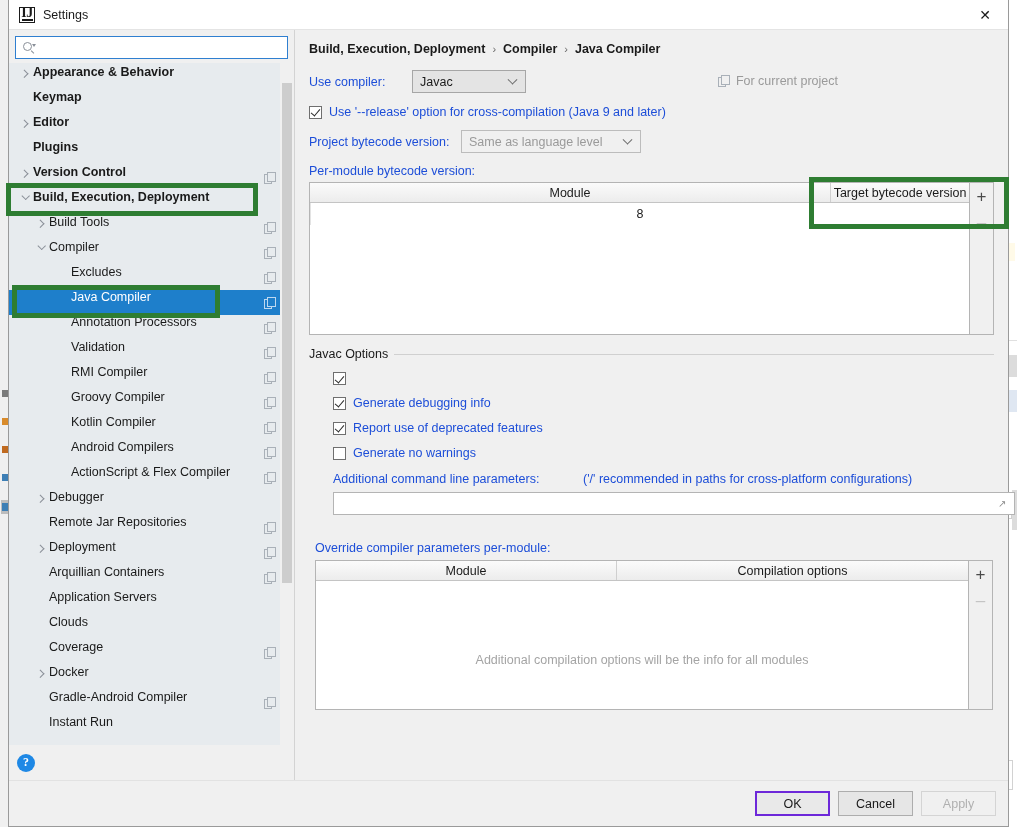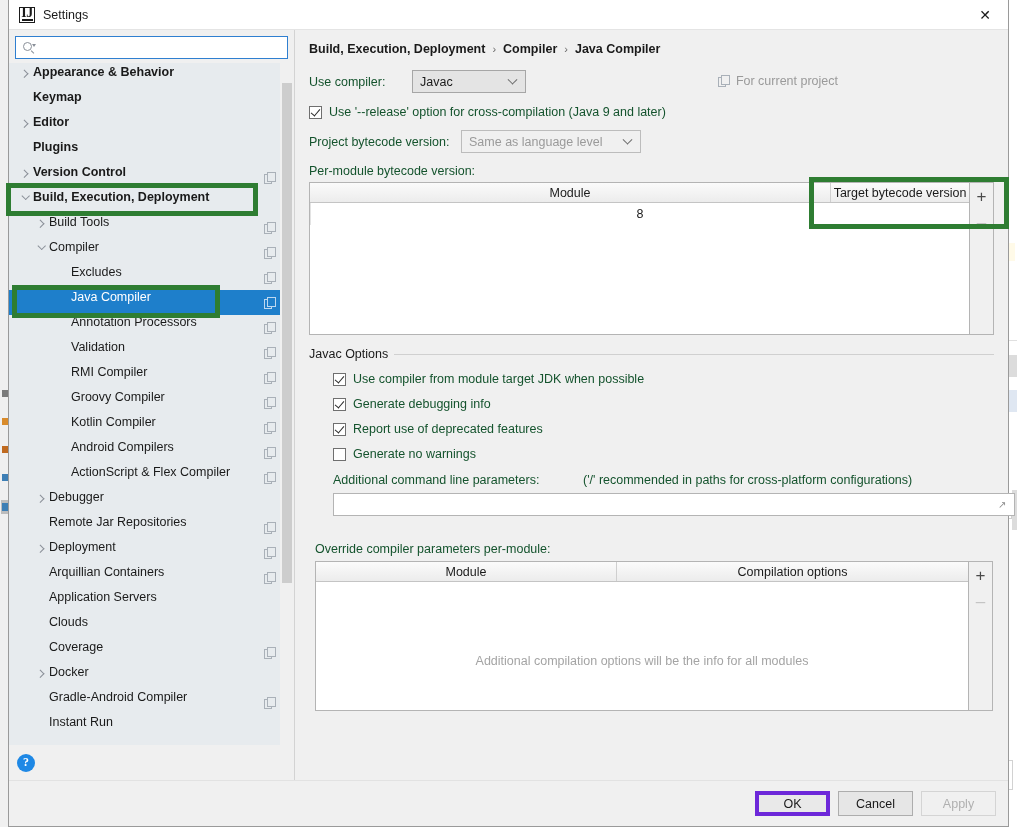--- a/index.html
+++ b/index.html
@@ -180,21 +180,21 @@
   }
   .scope-hint .ico { width: 12px; height: 12px; position: relative; margin-right: 6px; }
   .scope-hint .ico b, .scope-hint .ico s {
     position:absolute; display:block; box-sizing:border-box;
     border: 1.2px solid #a9b0b8; text-decoration:none; background:#f0f0f0;
   }
   .scope-hint .ico b { left:0; top:2px; width:8px; height:10px; }
   .scope-hint .ico s { left:3px; top:0; width:9px; height:10px; }
 
   .row { display: flex; align-items: center; }
-  .lbl-txt { font-size: 12.5px; color: #14532d; }
+  .lbl-txt { font-size: 12.5px; color: #1d4ed8; }
   .lbl-muted { color: #9a9a9a; }
 
   .combo {
     height: 23px; border: 1px solid #a6a6a6; background: #e4e4e4;
     display: flex; align-items: center; position: relative;
     font-size: 12.5px; padding-left: 7px; color:#1a1a1a;
   }
   .combo.plain { background: #f0f0f0; border-color:#bcbcbc; }
   .combo .chev {
     position: absolute; right: 9px; top: 50%; margin-top: -3px;
@@ -283,21 +283,21 @@
     display: flex; align-items: center; justify-content: flex-end;
     padding-right: 12px; border-top: 1px solid #e2e2e2;
   }
   .btn {
     height: 25px; min-width: 75px; padding: 0 14px;
     background: #e6e6e6; border: 1px solid #adadad;
     font-size: 12.5px; color: #1a1a1a;
     display: flex; align-items: center; justify-content: center;
     margin-left: 8px; font-family:"Liberation Sans", sans-serif;
   }
-  .btn.default { border: 4px solid #6d28d9; background:#e9e9e9; }
+  .btn.default { border: 2px solid #6d28d9; background:#e9e9e9; }
   .btn.disabled { color: #b0b0b0; background:#f0f0f0; border-color:#d4d4d4; }
 </style>
 </head>
 <body>
 
 <div id="bg-left-strip">
   <div class="tick" style="top:390px;background:#7b7b7b;"></div>
   <div class="tick" style="top:418px;background:#d98b2b;"></div>
   <div class="tick" style="top:446px;background:#c06a1f;"></div>
   <div class="tick" style="top:474px;background:#3e7fb5;"></div>
@@ -597,21 +597,20 @@
       </div>
 
       <div style="display:flex; align-items:center; margin-top:12px;">
         <span class="fs-title">Javac Options</span>
         <span class="fs-line"></span>
       </div>
 
       <div style="padding-left:24px;">
         <div class="chk-row" style="margin-top:11px;">
           <span class="chk checked"></span>
-          <span class="lbl-txt">Use compiler from module target JDK when possible</span>
         </div>
         <div class="chk-row" style="margin-top:11px;">
           <span class="chk checked"></span>
           <span class="lbl-txt">Generate debugging info</span>
         </div>
         <div class="chk-row" style="margin-top:11px;">
           <span class="chk checked"></span>
           <span class="lbl-txt">Report use of deprecated features</span>
         </div>
         <div class="chk-row" style="margin-top:11px;">

